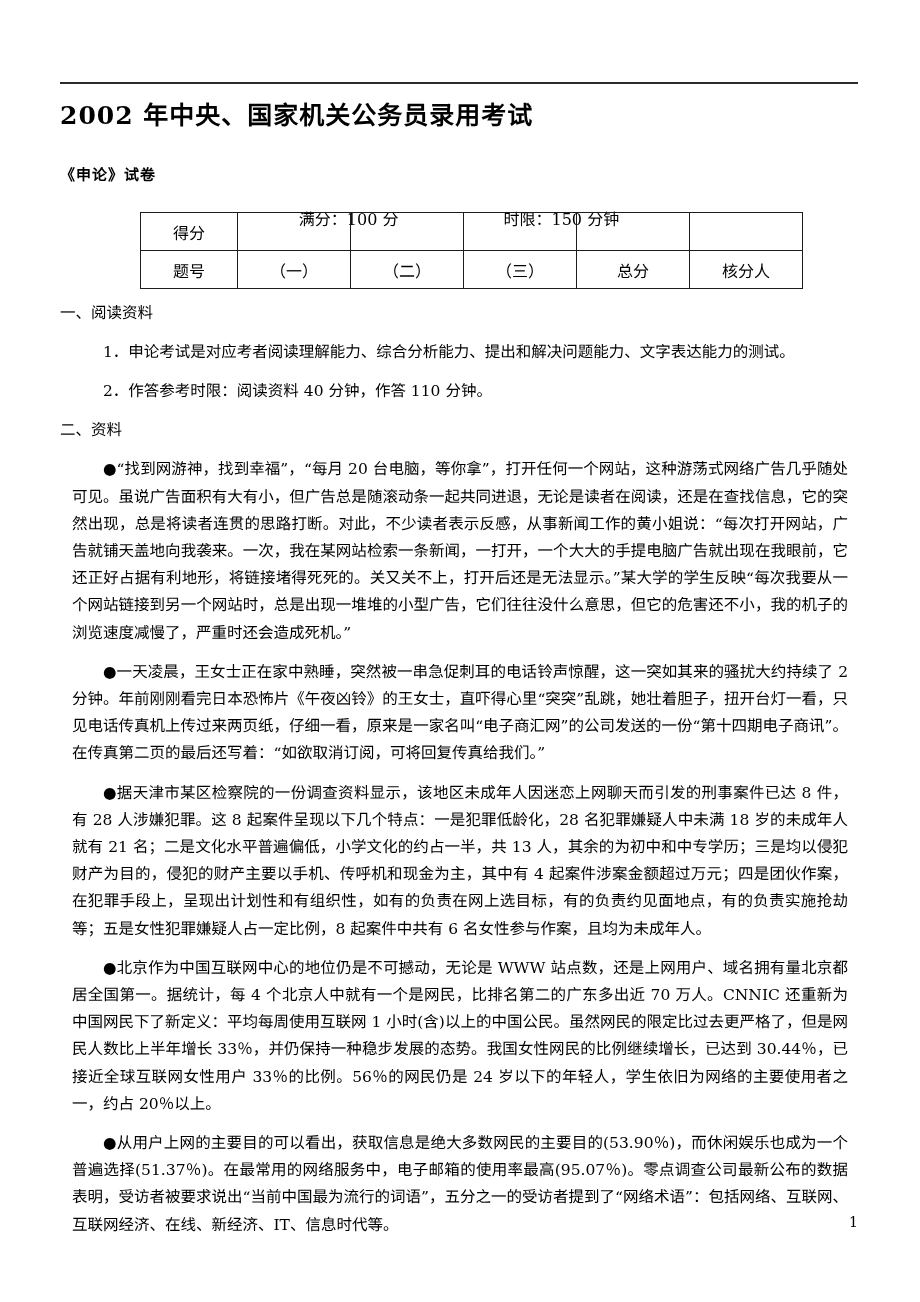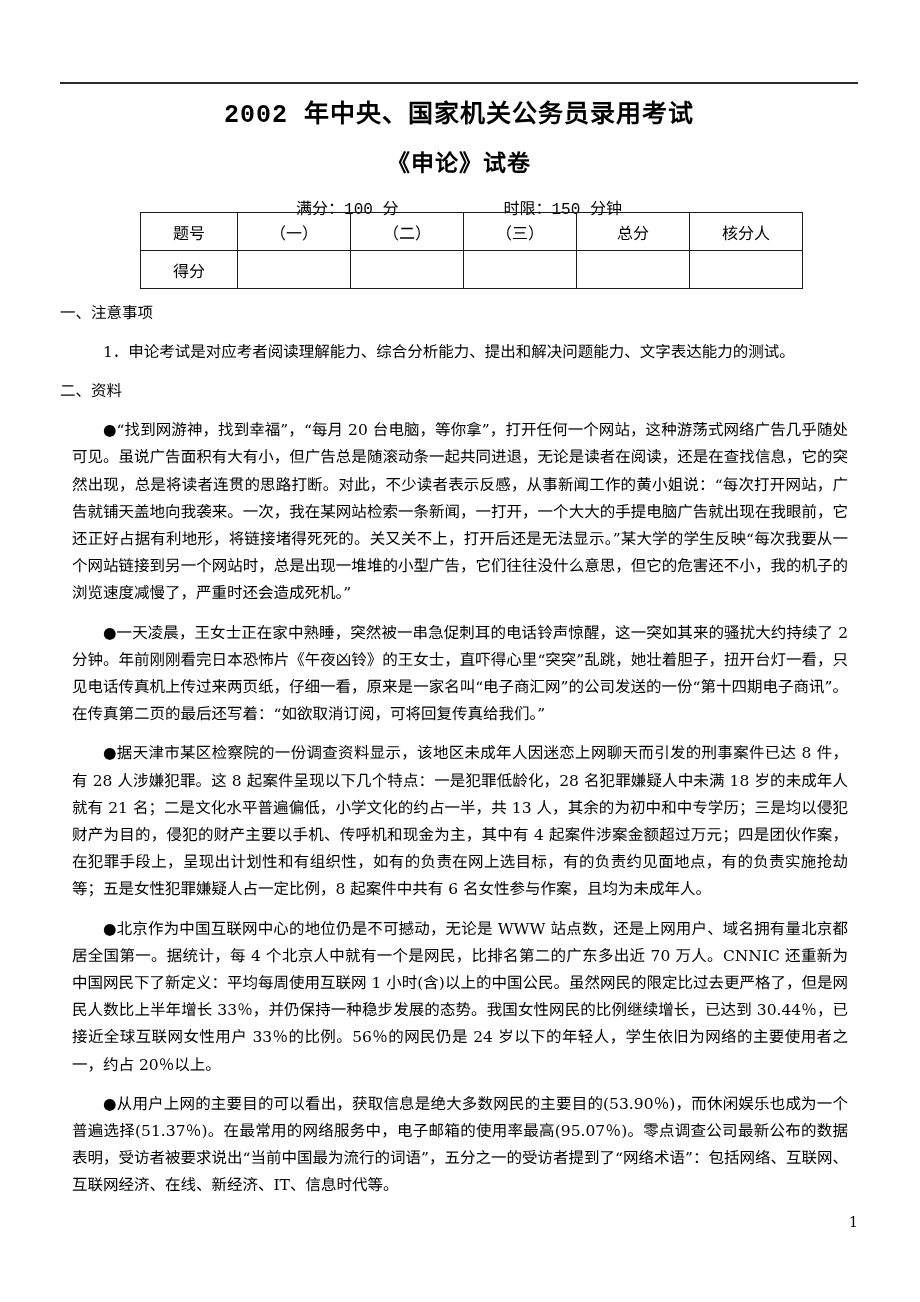--- a/index.html
+++ b/index.html
@@ -34,35 +34,33 @@
     height: 0;
     border-top: 2px solid #2b2b2b;
   }
 
   
   .title-block {
     position: absolute;
     left: 60px;
     top: 96px;
     width: 798px;
-    text-align: center;
-    font-family: Liberation Mono, monospace;
   }
   .doc-title {
     font-size: 25px;
     line-height: 40px;
     font-weight: bold;
     letter-spacing: 1px;
     white-space: nowrap;
   }
   .doc-subtitle {
-    font-size: 23px;
+    font-size: 15px;
     line-height: 38px;
     font-weight: bold;
-    margin-top: 10px;
+    margin-top: 20px;
     letter-spacing: 1px;
   }
 
   .meta-row {
     margin-top: 14px;
     font-size: 16px;
     line-height: 24px;
     display: flex;
     justify-content: center;
     gap: 105px;
@@ -139,43 +137,44 @@
     <div class="meta-row">
       <span class="meta-item">满分：100 分</span>
       <span class="meta-item">时限：150 分钟</span>
     </div>
   </div>
 
   <div class="score-table-wrap">
     <table class="score-table">
       <tbody>
         <tr>
+          <td class="label-cell">得分</td>
+          <td class="val-cell"></td>
+          <td class="val-cell"></td>
+          <td class="val-cell"></td>
+          <td class="val-cell"></td>
+          <td class="val-cell"></td>
+        </tr>
+        <tr>
           <td class="label-cell">题号</td>
           <td class="val-cell">（一）</td>
           <td class="val-cell">（二）</td>
           <td class="val-cell">（三）</td>
           <td class="val-cell">总分</td>
           <td class="val-cell">核分人</td>
         </tr>
-        <tr>
-          <td class="label-cell">得分</td>
-          <td class="val-cell"></td>
-          <td class="val-cell"></td>
-          <td class="val-cell"></td>
-          <td class="val-cell"></td>
-          <td class="val-cell"></td>
-        </tr>
       </tbody>
     </table>
   </div>
 
   <div class="body-text">
 
-    <div class="sec-heading">一、注意事项</div>
+    <div class="sec-heading">一、阅读资料</div>
     <p class="para">1．申论考试是对应考者阅读理解能力、综合分析能力、提出和解决问题能力、文字表达能力的测试。</p>
+    <p class="para">2．作答参考时限：阅读资料 40 分钟，作答 110 分钟。</p>
 
     <div class="sec-heading spaced">二、资料</div>
     <p class="para">●“找到网游神，找到幸福”，“每月 20 台电脑，等你拿”，打开任何一个网站，这种游荡式网络广告几乎随处可见。虽说广告面积有大有小，但广告总是随滚动条一起共同进退，无论是读者在阅读，还是在查找信息，它的突然出现，总是将读者连贯的思路打断。对此，不少读者表示反感，从事新闻工作的黄小姐说：“每次打开网站，广告就铺天盖地向我袭来。一次，我在某网站检索一条新闻，一打开，一个大大的手提电脑广告就出现在我眼前，它还正好占据有利地形，将链接堵得死死的。关又关不上，打开后还是无法显示。”某大学的学生反映“每次我要从一个网站链接到另一个网站时，总是出现一堆堆的小型广告，它们往往没什么意思，但它的危害还不小，我的机子的浏览速度减慢了，严重时还会造成死机。”</p>
     <p class="para">●一天凌晨，王女士正在家中熟睡，突然被一串急促刺耳的电话铃声惊醒，这一突如其来的骚扰大约持续了 2 分钟。年前刚刚看完日本恐怖片《午夜凶铃》的王女士，直吓得心里“突突”乱跳，她壮着胆子，扭开台灯一看，只见电话传真机上传过来两页纸，仔细一看，原来是一家名叫“电子商汇网”的公司发送的一份“第十四期电子商讯”。在传真第二页的最后还写着：“如欲取消订阅，可将回复传真给我们。”</p>
     <p class="para">●据天津市某区检察院的一份调查资料显示，该地区未成年人因迷恋上网聊天而引发的刑事案件已达 8 件，有 28 人涉嫌犯罪。这 8 起案件呈现以下几个特点：一是犯罪低龄化，28 名犯罪嫌疑人中未满 18 岁的未成年人就有 21 名；二是文化水平普遍偏低，小学文化的约占一半，共 13 人，其余的为初中和中专学历；三是均以侵犯财产为目的，侵犯的财产主要以手机、传呼机和现金为主，其中有 4 起案件涉案金额超过万元；四是团伙作案，在犯罪手段上，呈现出计划性和有组织性，如有的负责在网上选目标，有的负责约见面地点，有的负责实施抢劫等；五是女性犯罪嫌疑人占一定比例，8 起案件中共有 6 名女性参与作案，且均为未成年人。</p>
     <p class="para">●北京作为中国互联网中心的地位仍是不可撼动，无论是 WWW 站点数，还是上网用户、域名拥有量北京都居全国第一。据统计，每 4 个北京人中就有一个是网民，比排名第二的广东多出近 70 万人。CNNIC 还重新为中国网民下了新定义：平均每周使用互联网 1 小时(含)以上的中国公民。虽然网民的限定比过去更严格了，但是网民人数比上半年增长 33％，并仍保持一种稳步发展的态势。我国女性网民的比例继续增长，已达到 30.44％，已接近全球互联网女性用户 33％的比例。56％的网民仍是 24 岁以下的年轻人，学生依旧为网络的主要使用者之一，约占 20％以上。</p>
     <p class="para">●从用户上网的主要目的可以看出，获取信息是绝大多数网民的主要目的(53.90％)，而休闲娱乐也成为一个普遍选择(51.37％)。在最常用的网络服务中，电子邮箱的使用率最高(95.07％)。零点调查公司最新公布的数据表明，受访者被要求说出“当前中国最为流行的词语”，五分之一的受访者提到了“网络术语”：包括网络、互联网、互联网经济、在线、新经济、IT、信息时代等。</p>
 
   </div>
 

